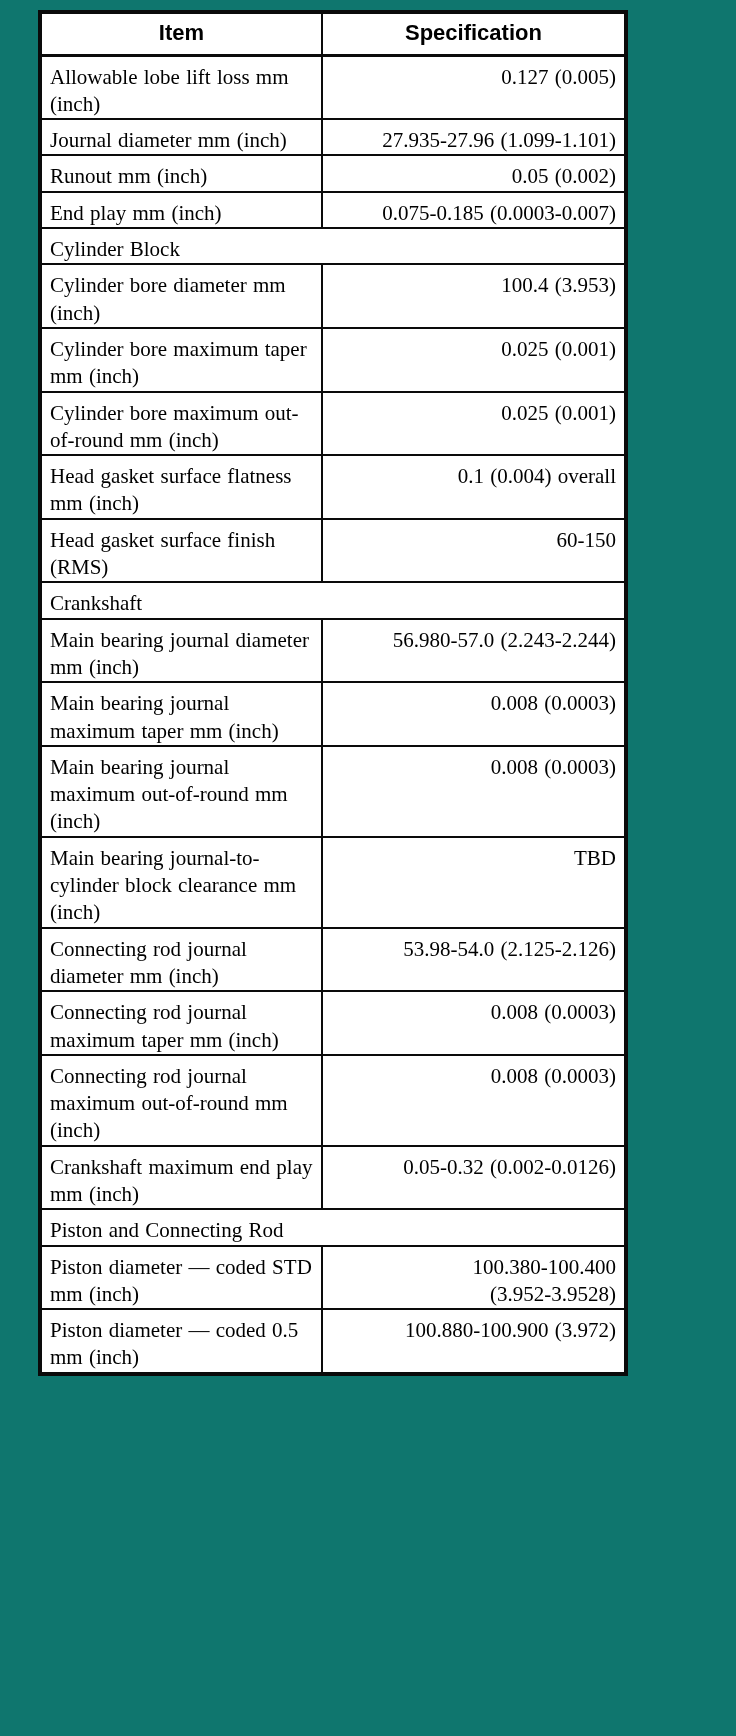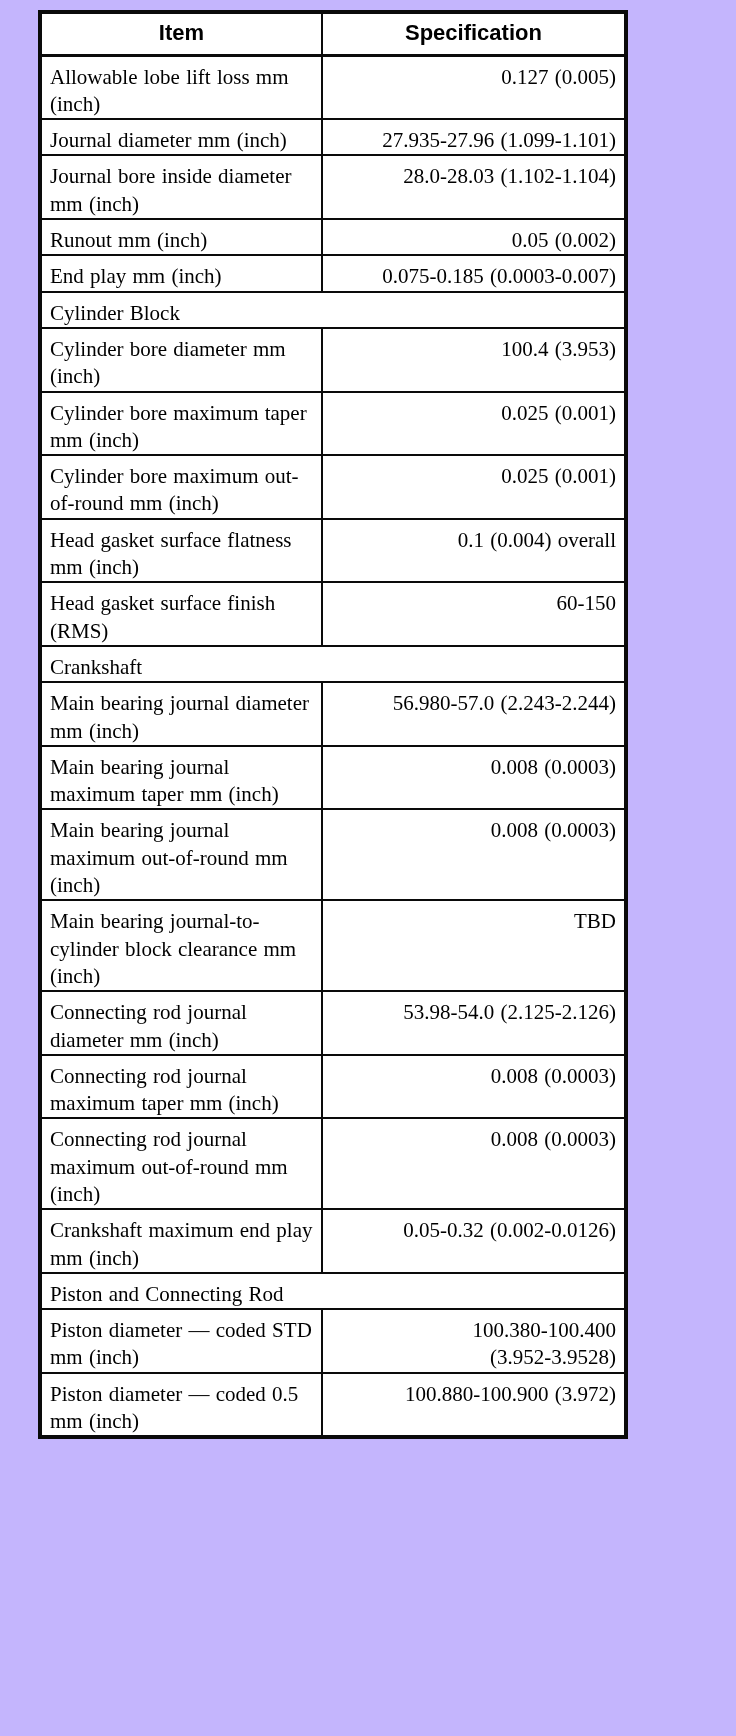--- a/index.html
+++ b/index.html
@@ -5,21 +5,21 @@
   html, body {
     margin: 0;
     padding: 0;
     background: #ffffff;
     font-family: "Liberation Serif", serif;
     color: #000000;
   }
   .page {
     width: 736px;
     height: 1736px;
-    background: #c4b5fd;
+    background: #0f766e;
     box-sizing: border-box;
     padding: 10px 0 0 38px;
   }
   table.spec-table {
     border-collapse: collapse;
     width: 590px;
     table-layout: fixed;
     background: #ffffff;
     border: 4px solid #0a0a0a;
   }
@@ -68,24 +68,20 @@
       </tr>
     </thead>
     <tbody id="table-body">
         <tr>
           <td class="item-cell">Allowable lobe lift loss mm (inch)</td>
           <td class="spec-cell">0.127 (0.005)</td>
         </tr>
         <tr>
           <td class="item-cell">Journal diameter mm (inch)</td>
           <td class="spec-cell">27.935-27.96 (1.099-1.101)</td>
-        </tr>
-        <tr>
-          <td class="item-cell">Journal bore inside diameter mm (inch)</td>
-          <td class="spec-cell">28.0-28.03 (1.102-1.104)</td>
         </tr>
         <tr>
           <td class="item-cell">Runout mm (inch)</td>
           <td class="spec-cell">0.05 (0.002)</td>
         </tr>
         <tr>
           <td class="item-cell">End play mm (inch)</td>
           <td class="spec-cell">0.075-0.185 (0.0003-0.007)</td>
         </tr>
         <tr>

